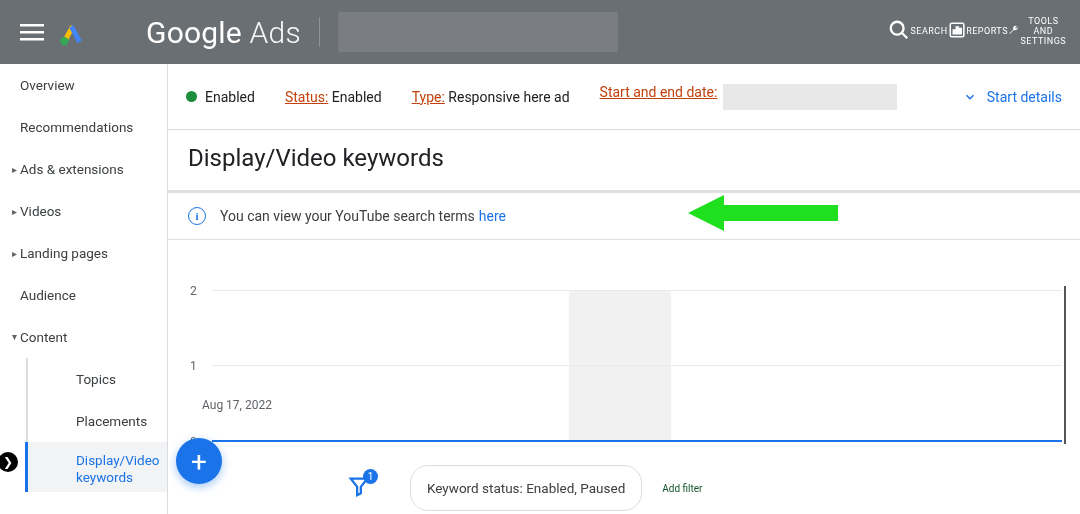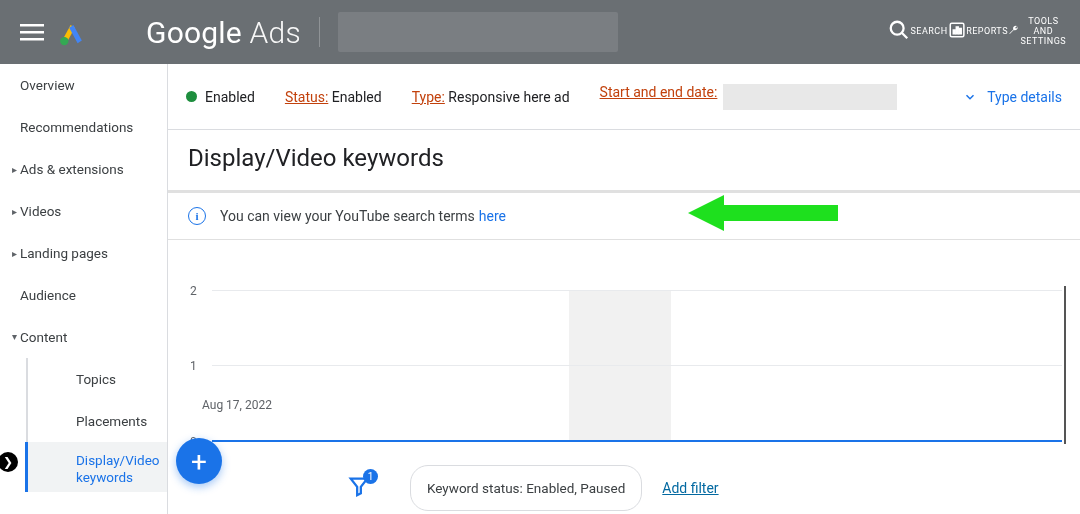--- a/index.html
+++ b/index.html
@@ -57,21 +57,21 @@
   .ylabel { position: absolute; left: -22px; font-size: 12px; color: #5f6368; transform: translateY(-50%); }
   .shaded { position: absolute; top: 0; bottom: 0; background: #f1f1f1; }
   .right-edge { position: absolute; right: -4px; top: -4px; bottom: -4px; width: 2px; background: #555; }
   .xlabel { position: absolute; left: 34px; top: 158px; font-size: 12px; color: #5f6368; }
   
   .toolbar { position: absolute; left: 0; right: 0; bottom: 0; height: 52px; display: flex; align-items: center; padding-left: 60px; }
   .fab { position: absolute; left: 8px; bottom: 30px; width: 46px; height: 46px; border-radius: 50%; background: #1a73e8; display: flex; align-items: center; justify-content: center; color: #fff; font-size: 28px; box-shadow: 0 3px 8px rgba(26,115,232,0.4); cursor: pointer; }
   .filter-icon-wrap { position: relative; margin-right: 40px; cursor: pointer; }
   .filter-badge { position: absolute; top: -6px; right: -8px; width: 15px; height: 15px; background: #1a73e8; border-radius: 50%; color: #fff; font-size: 10px; display: flex; align-items: center; justify-content: center; }
   .chip { border: 1px solid #dadce0; border-radius: 18px; padding: 14px 16px; font-size: 13.5px; color: #3c4043; margin-right: 20px; cursor: pointer; }
-  .add-filter { font-size: 14px; color: #0369a1; cursor: pointer; text-decoration: underline; }
+  .add-filter { font-size: 10px; color: #14532d; cursor: pointer; }
 </style>
 </head>
 <body>
 
 <div class="header">
   <div class="hamburger">
     <svg viewBox="0 0 24 24" fill="#fff">
         <rect y="4" width="24" height="2.5"></rect>
         <rect y="11" width="24" height="2.5"></rect>
         <rect y="18" width="24" height="2.5"></rect>
@@ -161,21 +161,21 @@
       <span class="status-seg"><span class="lbl">Status:</span> <span class="val">Enabled</span></span>
       <span class="status-seg"><span class="lbl">Type:</span> <span class="val">Responsive here ad</span></span>
       <span class="status-seg" style="display:flex;align-items:flex-start;gap:6px">
           <span class="lbl">Start and end date:</span>
           <span class="greybox"></span>
         </span>
       <div class="status-more">
         <svg width="14" height="14" viewBox="0 0 24 24" fill="none" stroke="#1a73e8" stroke-width="2.5">
             <polyline points="6 9 12 15 18 9"></polyline>
           </svg>
-        <span>Type details</span>
+        <span>Start details</span>
       </div>
     </div>
 
     <div class="page-title">Display/Video keywords</div>
     <div class="divider-heavy"></div>
 
     <div class="notice">
       <div class="info-icon">i</div>
       <span>You can view your YouTube search terms</span>
       <a href="#">here</a>

